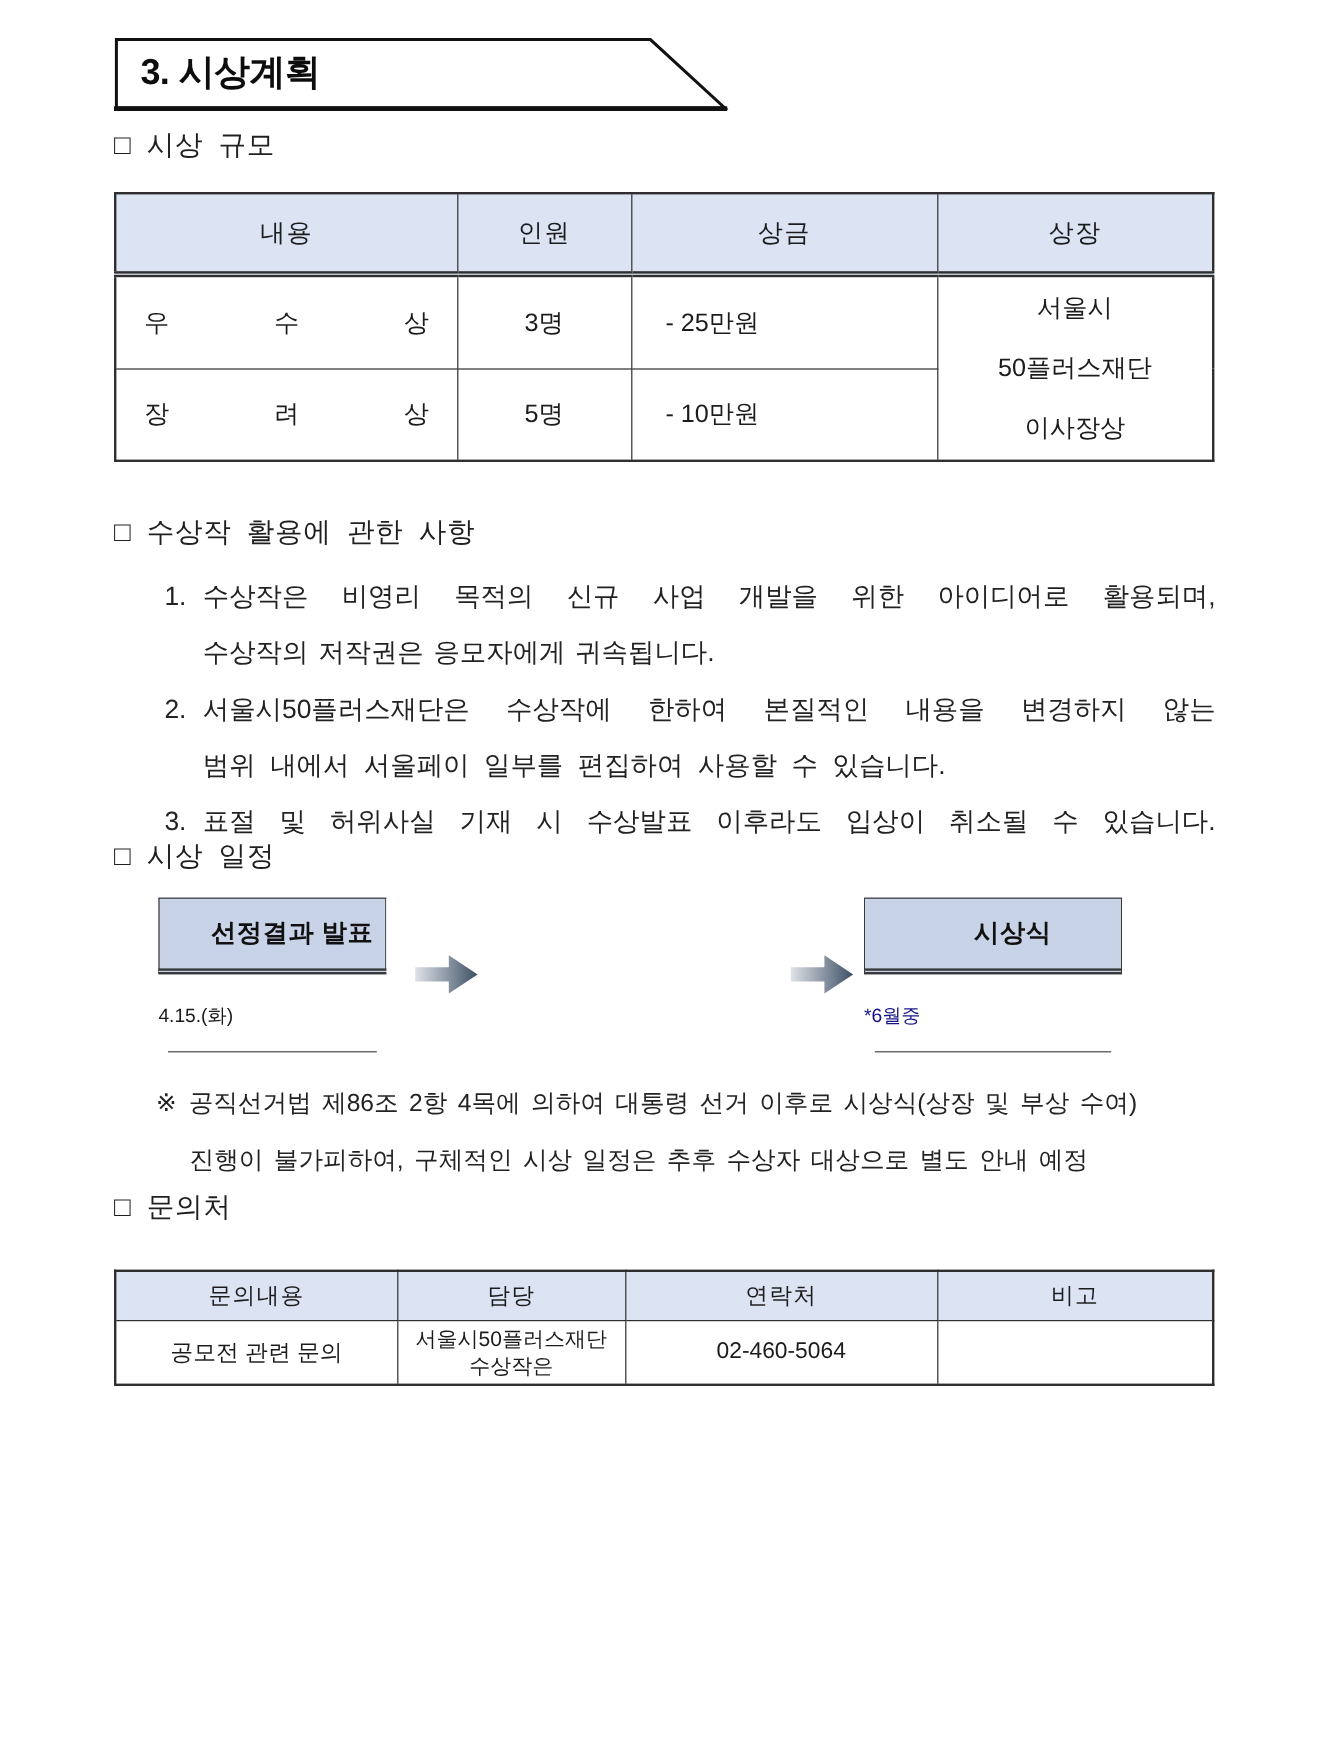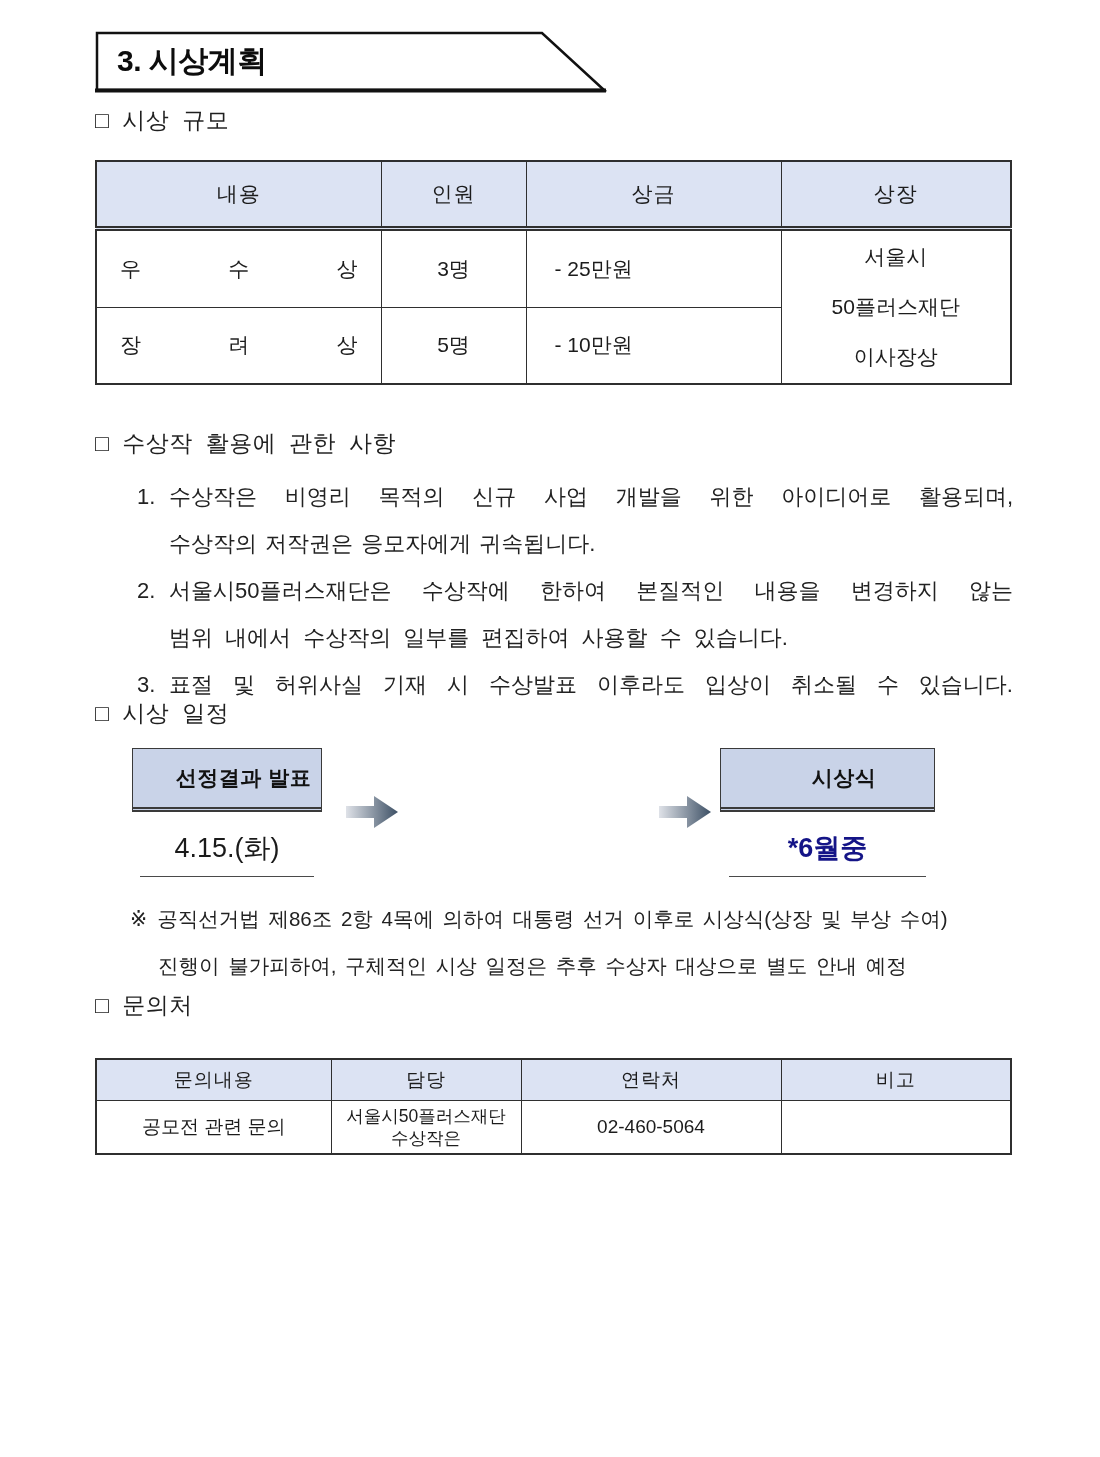--- a/index.html
+++ b/index.html
@@ -56,24 +56,24 @@
   
   .flow{position:absolute;left:95px;top:748px;width:915px;height:140px;}
   .flow-step{position:absolute;top:0;}
   .flow-box{
     height:58px;line-height:58px;text-align:center;
     background:#c9d3e8;border:1.5px solid #3a3a3a;
     border-bottom:5px double #3a3a3a;
     font-size:21px;font-weight:bold;color:#111;letter-spacing:0.5px;padding-left:33px;
   }
   .flow-date{
-    margin-top:16px;height:40px;line-height:40px;text-align:center;
-    font-size:27px;color:#1a1a1a;
-  }
-  .flow-date.em{color:#141487;font-weight:bold;}
+    margin-top:16px;height:40px;line-height:40px;
+    font-size:16px;color:#1a1a1a;
+  }
+  .flow-date.em{color:#141487;font-weight:normal;}
   .flow-underline{margin:8px auto 0 auto;width:92%;border-top:1.5px solid #4a4a4a;height:0;}
   .flow-arrow{position:absolute;top:46px;}
   
   .contact-table{
     position:absolute;left:95px;top:1058px;
     border-collapse:collapse;table-layout:fixed;width:915px;
     font-size:19px;color:#1c1c1c;padding-left:36px;
   }
   .contact-table{border:2px solid #2f2f2f;}
   .contact-table td,.contact-table th{border:1.5px solid #2f2f2f;font-weight:normal;text-align:center;}
@@ -147,21 +147,21 @@
     <div class="li-line j">
       <span class="num">1.</span><span>수상작은 비영리 목적의 신규 사업 개발을 위한 아이디어로 활용되며,</span>
     </div>
     <div class="li-line">
       <span>수상작의 저작권은 응모자에게 귀속됩니다.</span>
     </div>
     <div class="li-line j">
       <span class="num">2.</span><span>서울시50플러스재단은 수상작에 한하여 본질적인 내용을 변경하지 않는</span>
     </div>
     <div class="li-line ws">
-      <span>범위 내에서 수상작의 일부를 편집하여 사용할 수 있습니다.</span>
+      <span>범위 내에서 서울페이 일부를 편집하여 사용할 수 있습니다.</span>
     </div>
     <div class="li-line j">
       <span class="num">3.</span><span>표절 및 허위사실 기재 시 수상발표 이후라도 입상이 취소될 수 있습니다.</span>
     </div>
   </div>
 
   <div class="sec-h" style="top:698px;">□ 시상 일정</div>
 
   <div class="flow">
     <div class="flow-step" style="left:37px;width:190px;">

